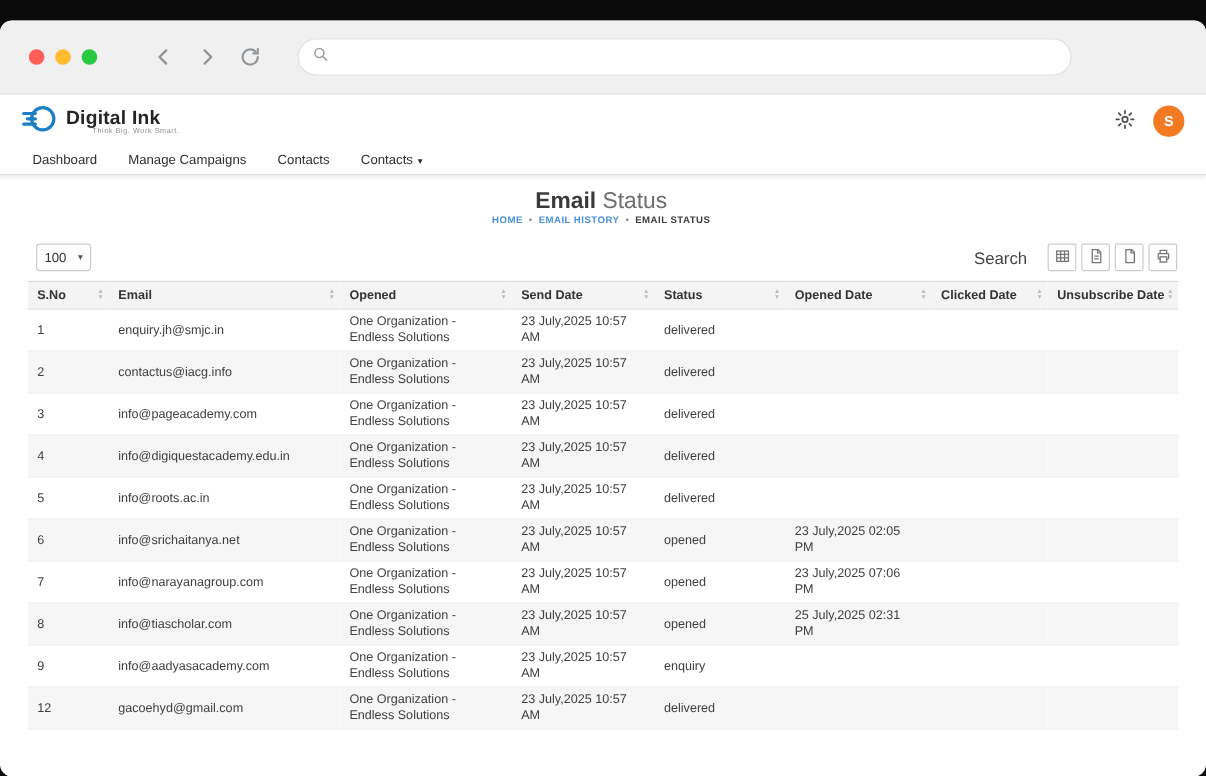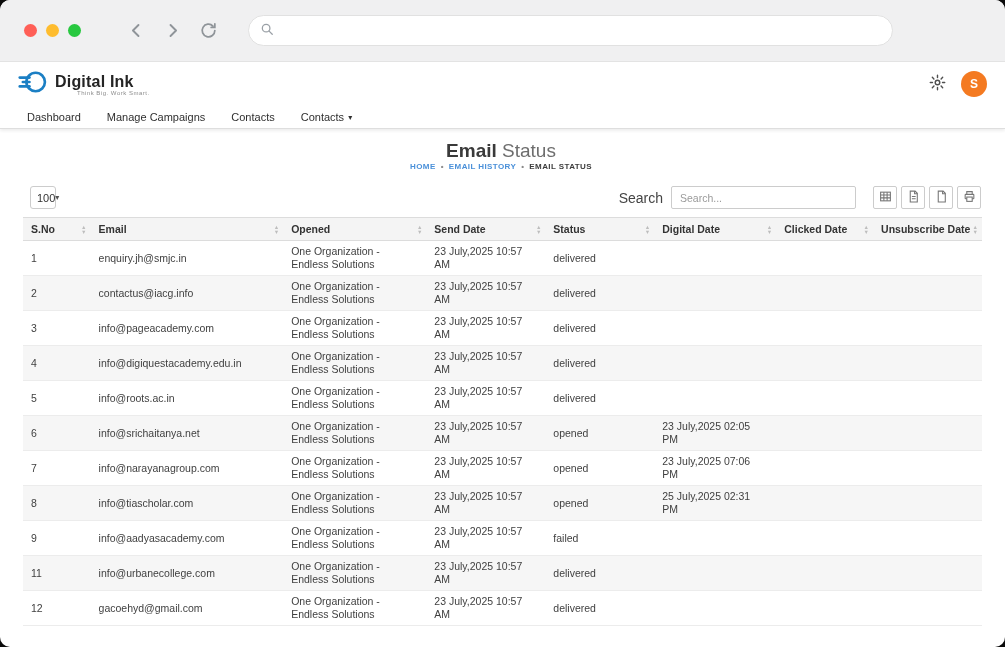--- a/index.html
+++ b/index.html
@@ -1,18 +1,18 @@
 <!DOCTYPE html>
 <html><head>
 <meta charset="utf-8">
 <style>
   * { margin:0; padding:0; box-sizing:border-box; }
   html,body { width:1005px; height:647px; }
   body { background:#0b0b0b; font-family:"Liberation Sans", sans-serif; overflow:hidden; }
-  .window { position:absolute; inset:0; border-radius:10px; overflow:hidden; background:#fff; }
+  .window { position:absolute; inset:0; border-radius:10px; overflow:hidden; background:#fff;margin-top:17px; }
 
   
   .chrome { height:62px; background:#f0f0f1; border-bottom:1px solid #e3e3e3; display:flex; align-items:center; padding:0 24px; }
   .lights { display:flex; gap:9px; align-items:center; }
   .tl { width:13px; height:13px; border-radius:50%; display:inline-block; cursor:pointer; }
   .tl-red { background:#ff5f57; } .tl-yellow { background:#febc2e; } .tl-green { background:#28c840; }
   .nav-btns { display:flex; align-items:center; gap:17px; margin-left:46px; }
   .nav-btn { display:flex; align-items:center; justify-content:center; cursor:pointer; }
   .url-bar { margin-left:30px; width:645px; height:31px; background:#fff; border:1px solid #e1e1e1; border-radius:16px; display:flex; align-items:center; padding:0 11px; gap:7px; cursor:text; }
 
@@ -35,21 +35,21 @@
   .page-head { display:flex; justify-content:space-between; align-items:center; padding:11px 13px 0 10px;flex-direction:column; }
   .page-title { font-size:19px; font-weight:bold; color:#3a3a3a; }
   .page-title .title-light { font-weight:normal; color:#6e6e6e; }
   .breadcrumb { display:flex; gap:5px; font-size:8px; font-weight:bold; letter-spacing:.4px; }
   .crumb-link { color:#4a90d9; cursor:pointer; text-decoration:none; }
   .crumb-sep { color:#8a8a8a; }
   .crumb-current { color:#3c3c3c; }
 
   
   .toolbar { display:flex; justify-content:space-between; align-items:center; padding:15px 24px 0 30px; }
-  .page-size { width:26px; height:23px; border:1px solid #ccc; border-radius:3px; background:#fff; font-size:11px; color:#333; display:flex; align-items:center; justify-content:space-between; padding:0 6px; cursor:pointer; }
+  .page-size { width:46px; height:23px; border:1px solid #ccc; border-radius:3px; background:#fff; font-size:11px; color:#333; display:flex; align-items:center; justify-content:space-between; padding:0 6px; cursor:pointer; }
   .select-caret { font-size:8px; color:#555; }
   .toolbar-right { display:flex; align-items:center; gap:8px; }
   .search-label { font-size:14px; color:#444; }
   .search-input { width:185px; height:23px; border:1px solid #ccc; border-radius:2px; font-size:10.5px; padding:0 8px; color:#333; outline:none; }
   .search-input::placeholder { color:#9a9a9a; }
   .icon-group { display:flex; gap:4px; margin-left:9px; }
   .icon-btn { width:24px; height:23px; border:1px solid #ccc; border-radius:2px; background:#fff; display:flex; align-items:center; justify-content:center; cursor:pointer; }
 
   
   .table-wrap { padding:8px 23px 0 23px; }
@@ -161,21 +161,20 @@
     </div>
   </div>
 
   <div class="toolbar">
     <div class="page-size">
       <span>100</span>
       <span class="select-caret">▾</span>
     </div>
     <div class="toolbar-right">
       <span class="search-label">Search</span>
-      <input class="search-input" type="text" placeholder="Search..." style="">
       <div class="icon-group">
         <button class="icon-btn">
           <span>
             <svg width="13" height="13" viewBox="0 0 24 24" fill="none" stroke="#767676" stroke-width="2">
                 <rect x="3" y="4" width="18" height="16"></rect>
                 <line x1="3" y1="9.3" x2="21" y2="9.3"></line>
                 <line x1="3" y1="14.6" x2="21" y2="14.6"></line>
                 <line x1="9" y1="4" x2="9" y2="20"></line>
                 <line x1="15" y1="4" x2="15" y2="20"></line>
               </svg>
@@ -239,21 +238,21 @@
                 <i>▼</i>
               </span></th>
           <th><span>Send Date</span><span class="sort">
                 <i>▲</i>
                 <i>▼</i>
               </span></th>
           <th><span>Status</span><span class="sort">
                 <i>▲</i>
                 <i>▼</i>
               </span></th>
-          <th><span>Digital Date</span><span class="sort">
+          <th><span>Opened Date</span><span class="sort">
                 <i>▲</i>
                 <i>▼</i>
               </span></th>
           <th><span>Clicked Date</span><span class="sort">
                 <i>▲</i>
                 <i>▼</i>
               </span></th>
           <th><span>Unsubscribe Date</span><span class="sort">
                 <i>▲</i>
                 <i>▼</i>
@@ -339,31 +338,21 @@
             <td>opened</td>
             <td>25 July,2025 02:31 PM</td>
             <td></td>
             <td></td>
           </tr>
           <tr>
             <td>9</td>
             <td>info@aadyasacademy.com</td>
             <td>One Organization - Endless Solutions</td>
             <td>23 July,2025 10:57 AM</td>
-            <td>failed</td>
-            <td></td>
-            <td></td>
-            <td></td>
-          </tr>
-          <tr>
-            <td>11</td>
-            <td>info@urbanecollege.com</td>
-            <td>One Organization - Endless Solutions</td>
-            <td>23 July,2025 10:57 AM</td>
-            <td>delivered</td>
+            <td>enquiry</td>
             <td></td>
             <td></td>
             <td></td>
           </tr>
           <tr>
             <td>12</td>
             <td>gacoehyd@gmail.com</td>
             <td>One Organization - Endless Solutions</td>
             <td>23 July,2025 10:57 AM</td>
             <td>delivered</td>

